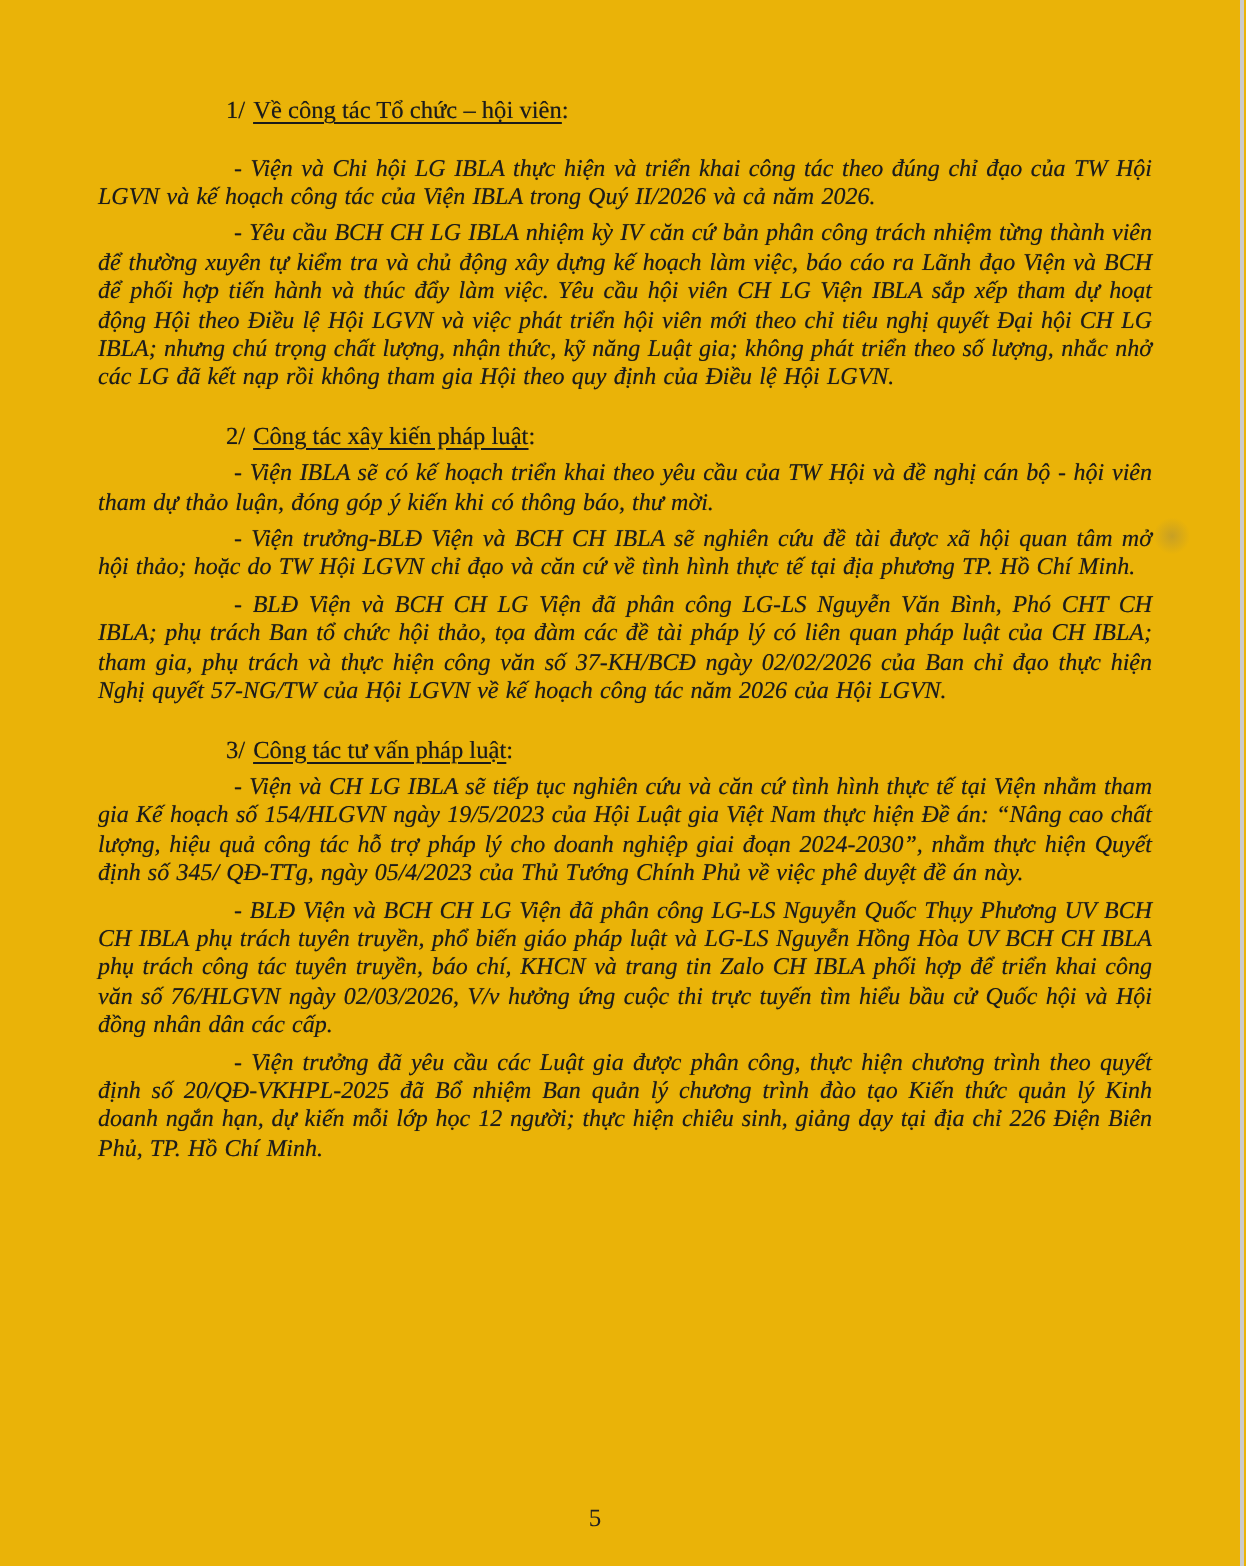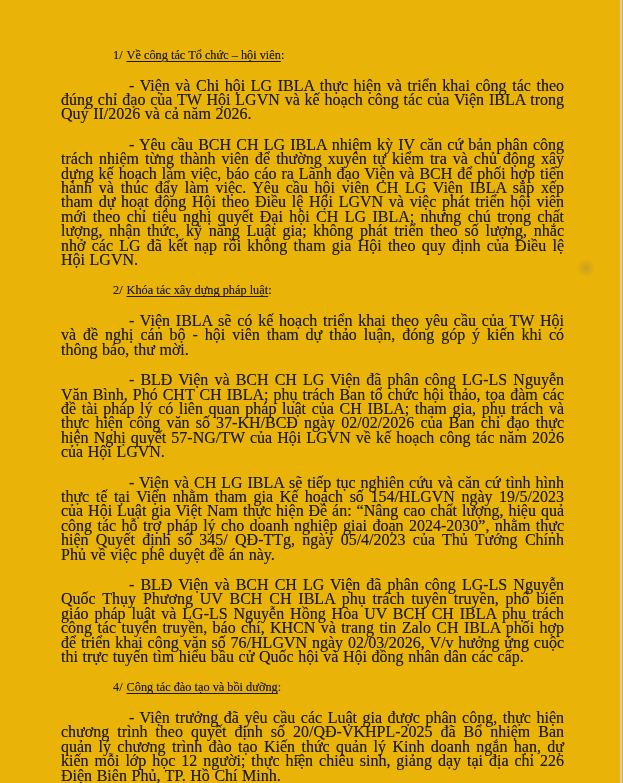--- a/index.html
+++ b/index.html
@@ -32,26 +32,27 @@
     white-space: nowrap;
   }
   .heading .heading-num { margin-right: 4px; }
   .heading .heading-title {
     text-decoration: underline;
     text-underline-offset: 2px;
   }
   .heading-first { margin-bottom: 14px; }
   .section + .section .heading { margin-top: 15px; }
   .para {
-    margin: 16px;
-    font-size: 16px;
+    margin: 4px;
+    font-size: 12px;
     line-height: 14.4px;
     text-align: justify;
     text-indent: 68px;
     word-spacing: 0.6px;
+    font-style: italic;
   }
   .page-number {
     position: absolute;
     bottom: 16px;
     left: 45px;
     width: 505px;
     text-align: center;
     font-size: 12.5px;
     color: #222;
   }
@@ -79,32 +80,33 @@
 <div class="page">
   <div class="content">
 
     <div class="section">
       <p class="heading heading-first"><span class="heading-num">1/</span><span class="heading-title">Về công tác Tổ chức – hội viên</span><span>:</span></p>
       <p class="para">- Viện và Chi hội LG IBLA thực hiện và triển khai công tác theo đúng chỉ đạo của TW Hội LGVN và kế hoạch công tác của Viện IBLA trong Quý II/2026 và cả năm 2026.</p>
       <p class="para">- Yêu cầu BCH CH LG IBLA nhiệm kỳ IV căn cứ bản phân công trách nhiệm từng thành viên để thường xuyên tự kiểm tra và chủ động xây dựng kế hoạch làm việc, báo cáo ra Lãnh đạo Viện và BCH để phối hợp tiến hành và thúc đẩy làm việc. Yêu cầu hội viên CH LG Viện IBLA sắp xếp tham dự hoạt động Hội theo Điều lệ Hội LGVN và việc phát triển hội viên mới theo chỉ tiêu nghị quyết Đại hội CH LG IBLA; nhưng chú trọng chất lượng, nhận thức, kỹ năng Luật gia; không phát triển theo số lượng, nhắc nhở các LG đã kết nạp rồi không tham gia Hội theo quy định của Điều lệ Hội LGVN.</p>
     </div>
 
     <div class="section">
-      <p class="heading"><span class="heading-num">2/</span><span class="heading-title">Khóa tác xây dựng pháp luật</span><span>:</span></p>
+      <p class="heading"><span class="heading-num">2/</span><span class="heading-title">Công tác xây kiến pháp luật</span><span>:</span></p>
       <p class="para">- Viện IBLA sẽ có kế hoạch triển khai theo yêu cầu của TW Hội và đề nghị cán bộ - hội viên tham dự thảo luận, đóng góp ý kiến khi có thông báo, thư mời.</p>
+      <p class="para">- Viện trưởng-BLĐ Viện và BCH CH IBLA sẽ nghiên cứu đề tài được xã hội quan tâm mở hội thảo; hoặc do TW Hội LGVN chỉ đạo và căn cứ về tình hình thực tế tại địa phương TP. Hồ Chí Minh.</p>
       <p class="para">- BLĐ Viện và BCH CH LG Viện đã phân công LG-LS Nguyễn Văn Bình, Phó CHT CH IBLA; phụ trách Ban tổ chức hội thảo, tọa đàm các đề tài pháp lý có liên quan pháp luật của CH IBLA; tham gia, phụ trách và thực hiện công văn số 37-KH/BCĐ ngày 02/02/2026 của Ban chỉ đạo thực hiện Nghị quyết 57-NG/TW của Hội LGVN về kế hoạch công tác năm 2026 của Hội LGVN.</p>
     </div>
 
     <div class="section">
+      <p class="heading"><span class="heading-num">3/</span><span class="heading-title">Công tác tư vấn pháp luật</span><span>:</span></p>
       <p class="para">- Viện và CH LG IBLA sẽ tiếp tục nghiên cứu và căn cứ tình hình thực tế tại Viện nhằm tham gia Kế hoạch số 154/HLGVN ngày 19/5/2023 của Hội Luật gia Việt Nam thực hiện Đề án: “Nâng cao chất lượng, hiệu quả công tác hỗ trợ pháp lý cho doanh nghiệp giai đoạn 2024-2030”, nhằm thực hiện Quyết định số 345/ QĐ-TTg, ngày 05/4/2023 của Thủ Tướng Chính Phủ về việc phê duyệt đề án này.</p>
       <p class="para">- BLĐ Viện và BCH CH LG Viện đã phân công LG-LS Nguyễn Quốc Thụy Phương UV BCH CH IBLA phụ trách tuyên truyền, phổ biến giáo pháp luật và LG-LS Nguyễn Hồng Hòa UV BCH CH IBLA phụ trách công tác tuyên truyền, báo chí, KHCN và trang tin Zalo CH IBLA phối hợp để triển khai công văn số 76/HLGVN ngày 02/03/2026, V/v hưởng ứng cuộc thi trực tuyến tìm hiểu bầu cử Quốc hội và Hội đồng nhân dân các cấp.</p>
     </div>
 
     <div class="section">
-      <p class="heading"><span class="heading-num">4/</span><span class="heading-title">Công tác đào tạo và bồi dưỡng</span><span>:</span></p>
       <p class="para">- Viện trưởng đã yêu cầu các Luật gia được phân công, thực hiện chương trình theo quyết định số 20/QĐ-VKHPL-2025 đã Bổ nhiệm Ban quản lý chương trình đào tạo Kiến thức quản lý Kinh doanh ngắn hạn, dự kiến mỗi lớp học 12 người; thực hiện chiêu sinh, giảng dạy tại địa chỉ 226 Điện Biên Phủ, TP. Hồ Chí Minh.</p>
     </div>
 
   </div>
 
   <div class="page-number">5</div>
   <div class="smudge"></div>
   <div class="edge-line"></div>
 </div>
 

